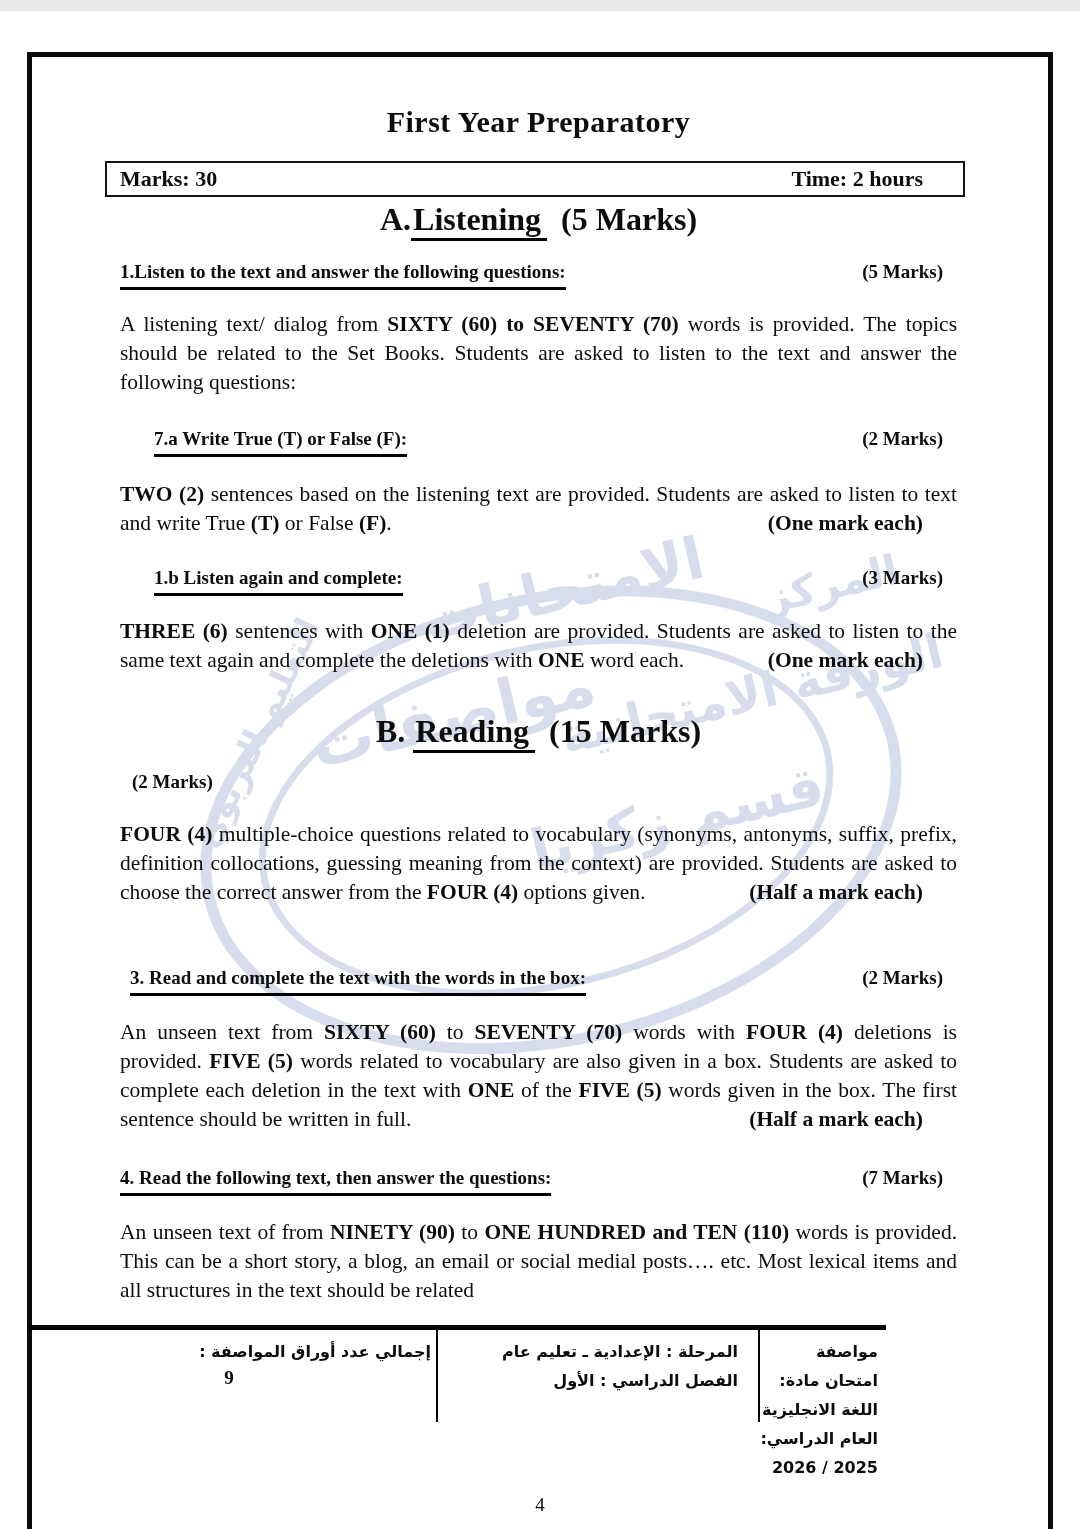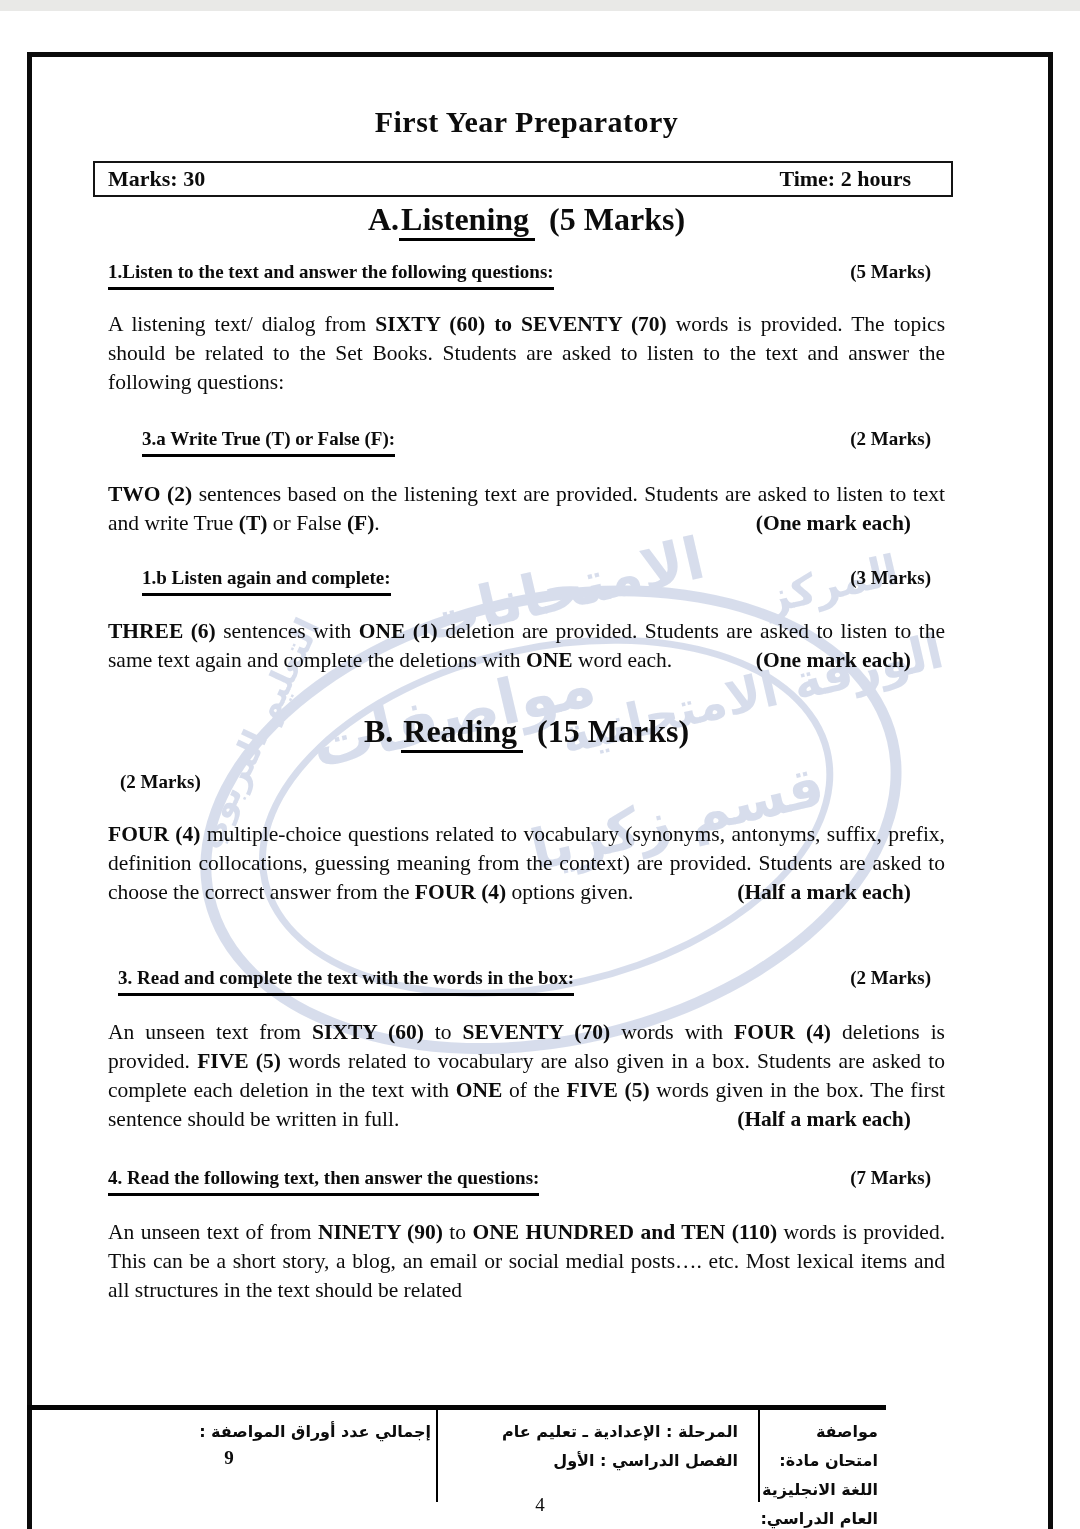--- a/index.html
+++ b/index.html
@@ -17,21 +17,21 @@
   .r1{left:10px;top:40px;width:690px;height:430px;border:11px solid currentColor}
   .r2{left:70px;top:90px;width:570px;height:330px;border:7px solid currentColor}
   .wm-word{position:absolute;white-space:nowrap}
   .w0{left:285px;top:10px;font-size:58px}
   .w1{left:150px;top:105px;font-size:62px}
   .w2{left:395px;top:160px;font-size:48px}
   .w3{left:-25px;top:95px;font-size:34px;transform:rotate(-52deg)}
   .w4{left:340px;top:260px;font-size:56px}
   .w5{left:625px;top:75px;font-size:42px}
 
-  .content{position:absolute;left:76px;top:48px;width:837px;z-index:1}
+  .content{position:absolute;left:88px;top:48px;width:837px;z-index:1}
   .title{margin:0;text-align:center;font-size:30px;font-weight:bold;letter-spacing:.5px}
   .marks-box{margin-top:22px;margin-left:-15px;width:860px;height:36px;box-sizing:border-box;
              border:2px solid #141414;display:flex;justify-content:space-between;align-items:center;
              padding:0 40px 0 13px;font-size:22px;font-weight:bold}
 
   .blocks>*{margin-top:22px}
   .blocks>:nth-child(1){margin-top:4px}
   .blocks>:nth-child(2){margin-top:20px}
   .blocks>:nth-child(3){margin-top:20px}
   .blocks>:nth-child(4){margin-top:28px}
@@ -51,21 +51,21 @@
   .qh{display:flex;justify-content:space-between;align-items:flex-start;
       font-size:19px;font-weight:bold;line-height:27px}
   .qh .qt{border-bottom:3px solid #000;padding-bottom:2px}
   .qh .qm{margin-right:14px;white-space:nowrap;padding-left:12px}
   .qh.sub{padding-left:34px}
 
   .para{font-size:21.5px;line-height:29px;text-align:justify}
   .para .tail{float:right;margin-right:34px;font-weight:bold}
 
   
-  .footer{position:absolute;left:-5px;top:1348px;width:859px;height:92px;z-index:1;display:flex;
+  .footer{position:absolute;left:-5px;top:1268px;width:859px;height:92px;z-index:1;display:flex;
           border-top:5px solid #050505;font-family:"DejaVu Sans",sans-serif;font-weight:bold;
           font-size:16px;direction:ltr}
   .fcell{box-sizing:border-box;direction:rtl;text-align:right;padding-top:7px;line-height:29px}
   .fcell:nth-child(1){width:411px;border-right:2px solid #000;padding-right:5px}
   .fcell:nth-child(2){width:322px;border-right:2px solid #000;padding-right:20px}
   .fcell:nth-child(3){flex:1;padding-right:8px}
   .fcell .num{text-align:center;font-family:"Liberation Serif",serif;font-size:19px;line-height:24px}
 
   .page-number{position:absolute;left:0;top:1437px;width:100%;text-align:center;font-size:19px;z-index:1}
 </style>
@@ -95,21 +95,21 @@
     </div>
 
     <div class="blocks">
         <div class="sec"><span>A.</span><span class="ul">Listening</span><span class="secm">(5 Marks)</span></div>
         <div class="qh">
           <span class="qt">1.Listen to the text and answer the following questions:</span>
           <span class="qm">(5 Marks)</span>
         </div>
         <div class="para"><span>A listening text/ dialog from </span><b>SIXTY (60) to SEVENTY (70)</b><span> words is provided. The topics should be related to the Set Books. Students are asked to listen to the text and answer the following questions:</span></div>
         <div class="qh sub">
-          <span class="qt">3.a Write True (T) or False (F):</span>
+          <span class="qt">7.a Write True (T) or False (F):</span>
           <span class="qm">(2 Marks)</span>
         </div>
         <div class="para"><b>TWO (2)</b><span> sentences based on the listening text are provided. Students are asked to listen to text and write True </span><b>(T)</b><span> or False </span><b>(F)</b><span>.</span><b class="tail">(One mark each)</b></div>
         <div class="qh sub">
           <span class="qt">1.b Listen again and complete:</span>
           <span class="qm">(3 Marks)</span>
         </div>
         <div class="para"><b>THREE (6)</b><span> sentences with </span><b>ONE (1)</b><span> deletion are provided. Students are asked to listen to the same text again and complete the deletions with </span><b>ONE</b><span> word each.</span><b class="tail">(One mark each)</b></div>
         <div class="sec"><span>B. </span><span class="ul">Reading</span><span class="secm">(15 Marks)</span></div>
         <div class="qh">

